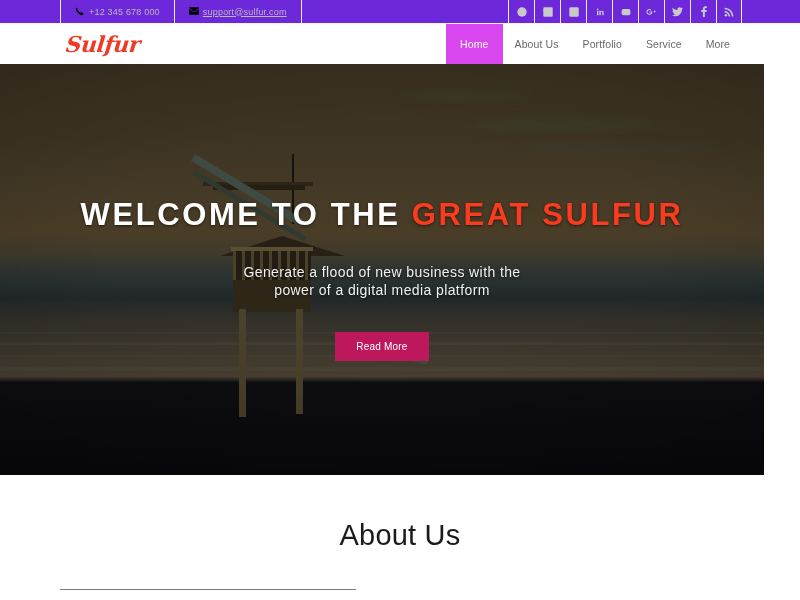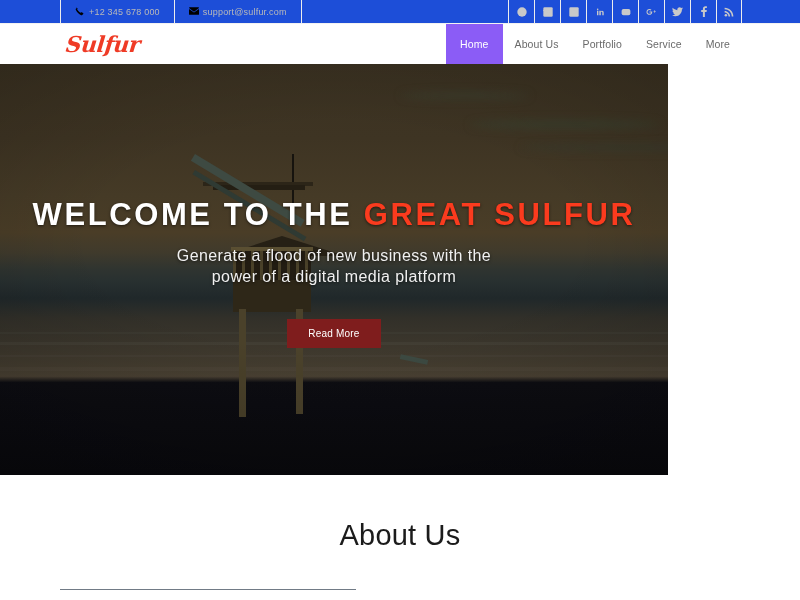--- a/index.html
+++ b/index.html
@@ -7,42 +7,42 @@
     width: 800px; height: 600px;
     overflow: hidden;
     background: #ffffff;
     font-family: "Liberation Sans", sans-serif;
   }
 
   
   .topbar {
     height: 24px;
     width: 100%;
-    background: #1d4ed8;
+    background: #6d28d9;
     display: flex;
     align-items: stretch;
     font-size: 9px;
     color: #b9b9b9;
     border-bottom: 1px solid #f2f2f2;
   }
   .topbar-left {
     display: flex;
     align-items: stretch;
     margin-left: 60px;
   }
   .tb-item {
     display: flex;
     align-items: center;
     gap: 5px;
     padding: 0 14px;
     border-left: 1px solid #ededed;
     white-space: nowrap;
     letter-spacing: .2px;
   }
-  .tb-item:last-child { border-right: 1px solid #ededed; }
+  .tb-item:last-child { border-right: 1px solid #ededed; text-decoration: underline; }
   .tb-ico {
     width: 9px; height: 9px;
     display: inline-block;
     line-height: 9px;
     font-size: 9px;
     color: #c4c4c4;
     text-align: center;
   }
   .topbar-spacer { flex: 1; }
   .social {
@@ -96,29 +96,29 @@
     display: flex;
     align-items: center;
     padding: 0 12px;
     font-size: 10.5px;
     color: #6a6a6a;
     text-decoration: none;
     letter-spacing: .1px;
     cursor: pointer;
   }
   .nav a.active {
-    background: #8b5cf6;
+    background: #d946ef;
     color: #ffffff;
     padding: 0 14px;
   }
 
   
   .hero {
     position: relative;
-    width: 668px;
+    width: 764px;
     height: 411px;
     overflow: hidden;
     background: #2b2418;
   }
   .hero-sky {
     position: absolute; inset: 0;
     background: linear-gradient(180deg,
       #3a3121 0%,
       #3e3423 18%,
       #453a26 32%,
@@ -231,31 +231,31 @@
     margin-top: 135px;
     font-size: 31px;
     font-weight: bold;
     letter-spacing: 2.6px;
     color: #ffffff;
     line-height: 1;
     text-shadow: 0 1px 3px rgba(0,0,0,0.55);
   }
   .hero-title .accent { color: #fb3b1e; }
   .hero-sub {
-    margin-top: 15px;
-    font-size: 16px;
+    margin-top: 33px;
+    font-size: 14px;
     color: #f0f0f0;
     line-height: 1.32;
     letter-spacing: .4px;
     text-shadow: 0 1px 3px rgba(0,0,0,0.6);
   }
   .hero-btn {
     display: inline-block;
     margin-top: 32px;
-    background: #7f1d1d;
+    background: #be185d;
     color: #ffffff;
     font-size: 10px;
     padding: 9px 21px;
     border: none;
     cursor: pointer;
     font-family: "Liberation Sans", sans-serif;
     letter-spacing: .2px;
   }
 
   

